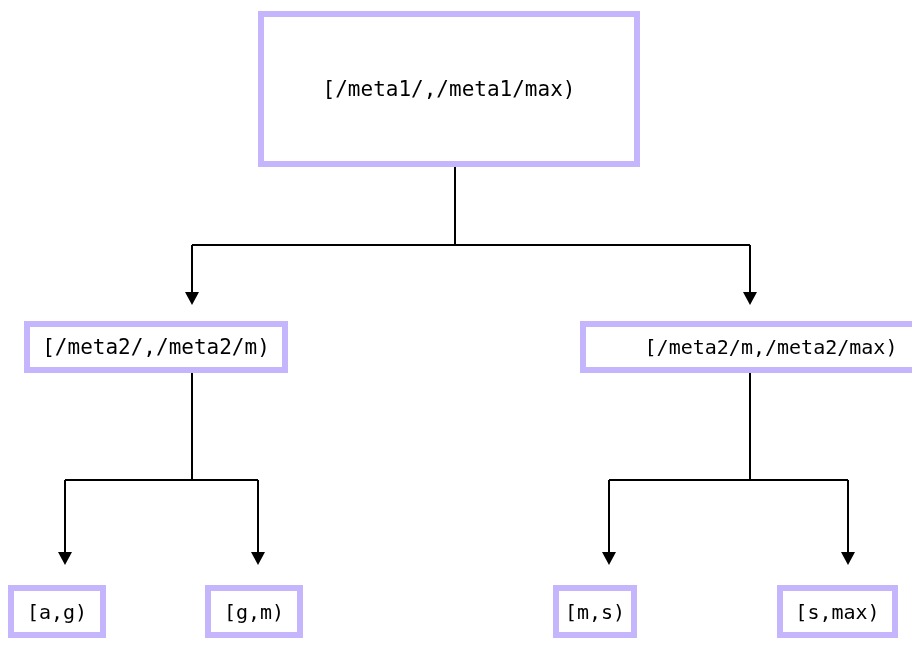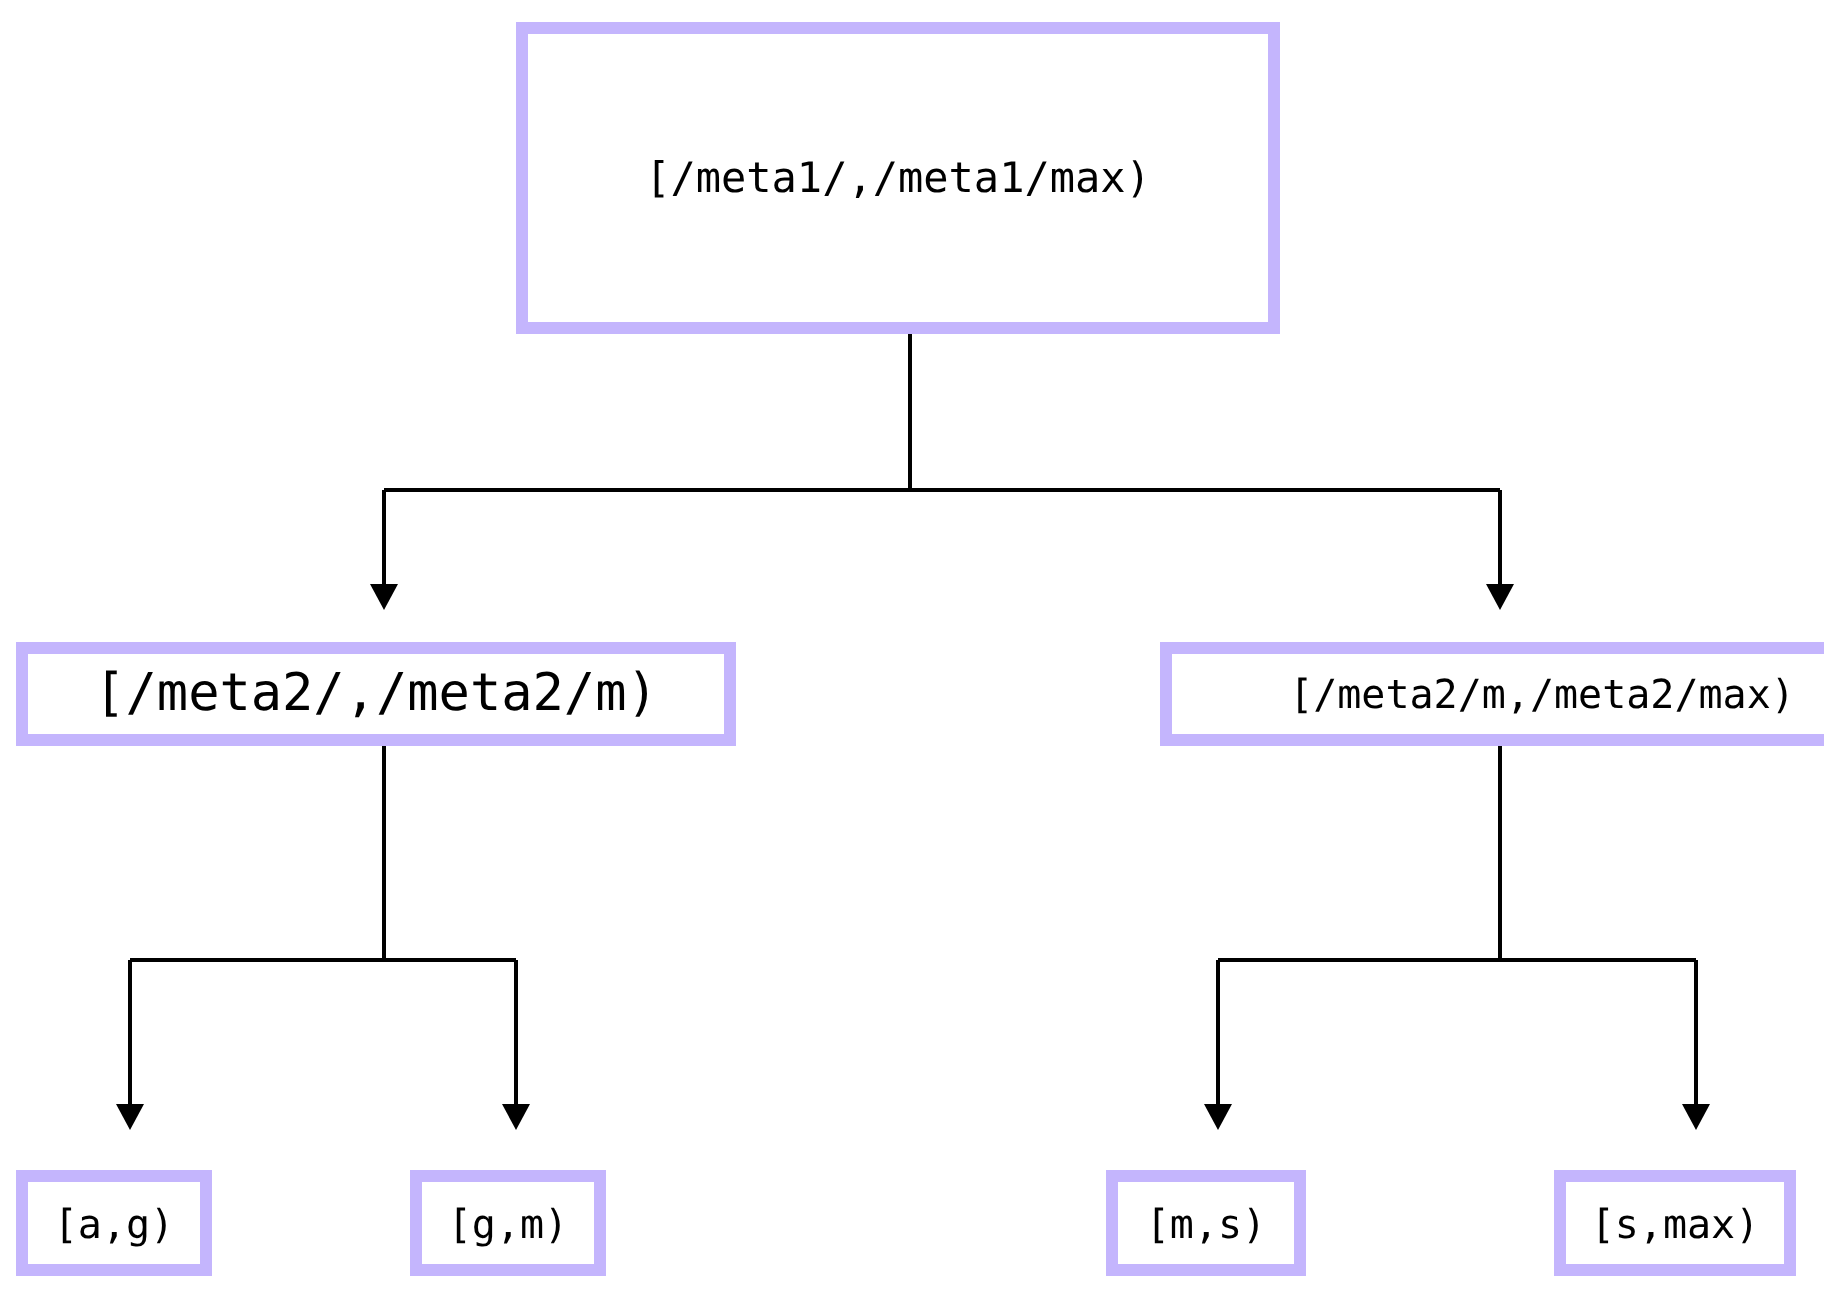--- a/index.html
+++ b/index.html
@@ -37,26 +37,26 @@
     font-family: "DejaVu Sans Mono", monospace;
     white-space: pre;
     line-height: 1;
   }
   .node-label {
     font-family: "DejaVu Sans Mono", monospace;
     color: #000000;
     white-space: pre;
   }
   .node-root        { left: 258px; top: 11px;  width: 382px; height: 156px; font-size: 21px; }
-  .node-mid-left    { left: 8px;  top: 321px; width: 360px; height: 52px;  font-size: 26px; }
+  .node-mid-left    { left: 24px;  top: 321px; width: 264px; height: 52px;  font-size: 21px; }
   .node-mid-right   { left: 580px; top: 321px; width: 382px; height: 52px;  font-size: 20px; }
   .node-leaf        { top: 585px; height: 53px; font-size: 20px; }
   .node-leaf-ag     { left: 8px;   width: 98px; }
   .node-leaf-gm     { left: 205px; width: 98px; }
-  .node-leaf-ms     { left: 553px; width: 100px; }
+  .node-leaf-ms     { left: 553px; width: 84px; }
   .node-leaf-smax   { left: 777px; width: 121px; }
 </style>
 </head>
 <body>
 
 <div id="diagram-root">
 
   <svg id="edge-layer" width="912" height="652" viewBox="0 0 912 652" xmlns="http://www.w3.org/2000/svg">
 
     <g>

